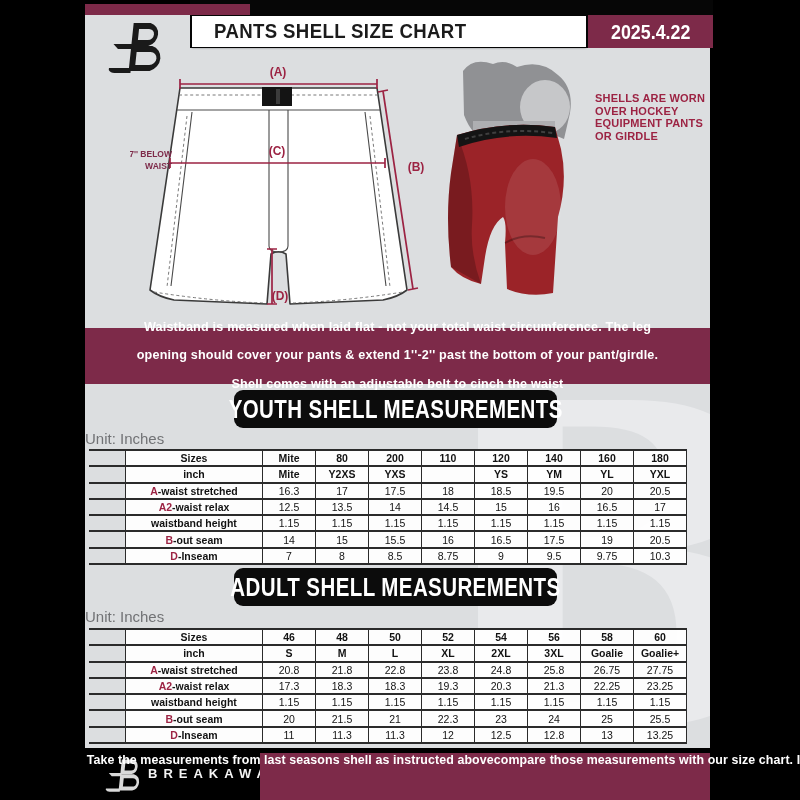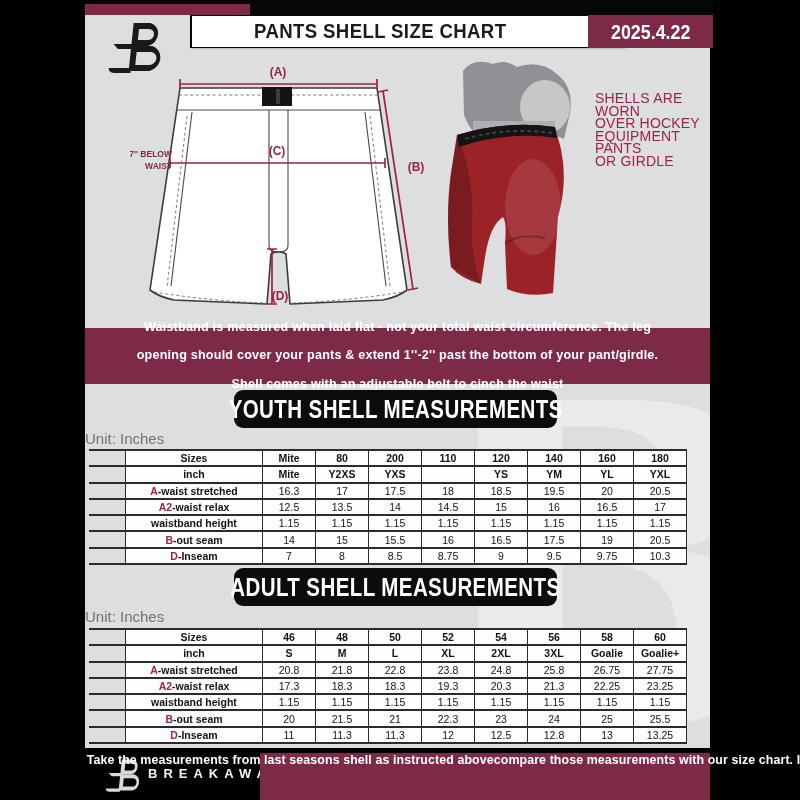--- a/index.html
+++ b/index.html
@@ -6,32 +6,32 @@
   .page{position:relative;width:800px;height:800px;background:#000;overflow:hidden;
         font-family:"Liberation Sans",sans-serif;}
   .abs{position:absolute;}
   
   .content-bg{left:85px;top:15px;width:625px;height:733px;background:var(--gray_bg);z-index:1;overflow:hidden;}
   .watermark{left:330px;top:330px;font-family:"DejaVu Serif",serif;font-weight:bold;
              font-size:450px;line-height:1;color:var(--watermark);z-index:0;}
   .band-black{left:190px;top:0;width:523px;height:48px;background:#060606;z-index:2;}
   .accent-strip{left:85px;top:4px;width:165px;height:11px;background:var(--maroon);z-index:3;}
   .titlebar{left:192px;top:16px;width:394px;height:31px;background:#fff;z-index:3;
-            display:flex;align-items:center;box-shadow:0 1px 2px rgba(0,0,0,.4);padding-left:40px;}
+            display:flex;align-items:center;box-shadow:0 1px 2px rgba(0,0,0,.4);}
   .titlebar .t{font-size:20px;font-weight:bold;color:#1b1b1b;letter-spacing:.4px;margin-left:22px;
                display:inline-block;transform:scaleX(.93);transform-origin:left center;white-space:nowrap;}
   .datebox{left:588px;top:15px;width:125px;height:33px;background:var(--maroon);z-index:3;
            display:flex;align-items:center;justify-content:center;}
   .datebox .t{font-size:21px;font-weight:bold;color:#fff;display:inline-block;transform:scaleX(.85);white-space:nowrap;}
   .logo{z-index:3;}
   
   .diagram{left:130px;top:58px;z-index:2;}
   .photo{left:445px;top:57px;z-index:2;}
   .photonote{left:595px;top:92px;width:118px;z-index:3;}
-  .photonote div{font-size:14px;font-weight:normal;color:var(--accent);line-height:12.5px;letter-spacing:.2px;}
+  .photonote div{font-size:11px;font-weight:bold;color:var(--accent);line-height:12.5px;letter-spacing:.2px;}
   .outline{fill:#fff;stroke:#3a3a3a;stroke-width:1.6;stroke-linejoin:round;}
   .seam{fill:none;stroke:#4a4a4a;stroke-width:1.1;}
   .dash{fill:none;stroke:#6a6a6a;stroke-width:.9;stroke-dasharray:3 2.6;}
   .buckle{fill:#141414;}
   .ms{fill:none;stroke:var(--accent);stroke-width:1.7;}
   .mlabel{fill:var(--accent);font:bold 12px "Liberation Sans",sans-serif;}
   .mnote{fill:var(--maroon);font:bold 8.5px "Liberation Sans",sans-serif;}
   
   .notice{left:85px;top:328px;width:625px;height:56px;background:var(--maroon);z-index:2;
           display:flex;flex-direction:column;justify-content:center;gap:11px;}

